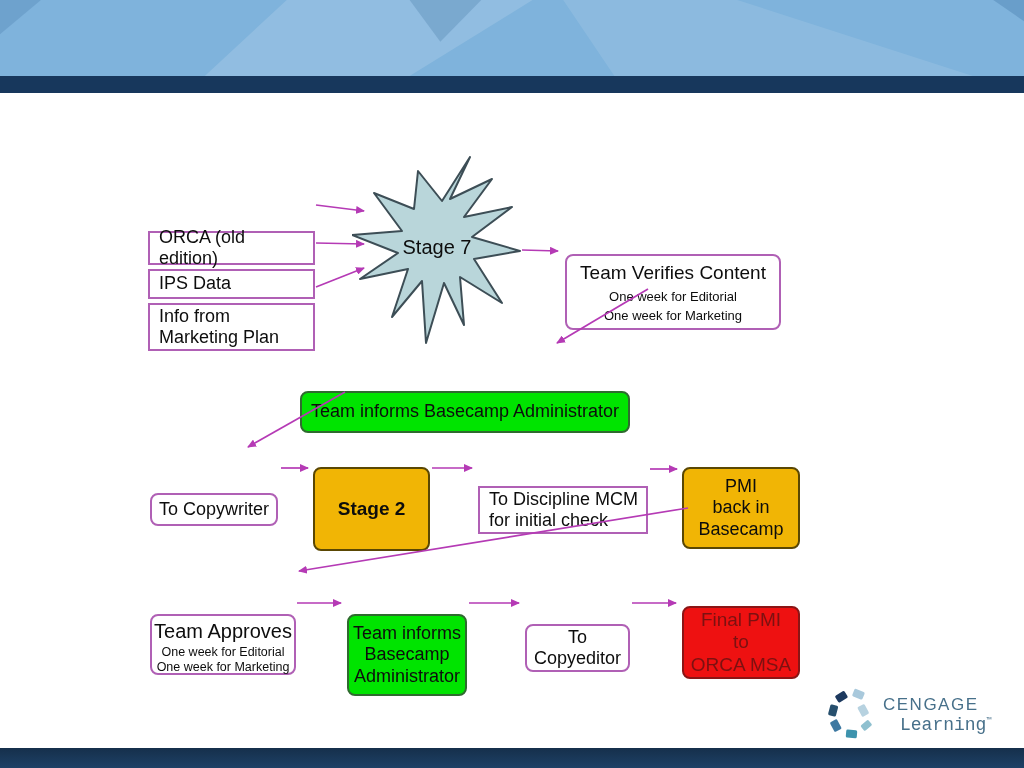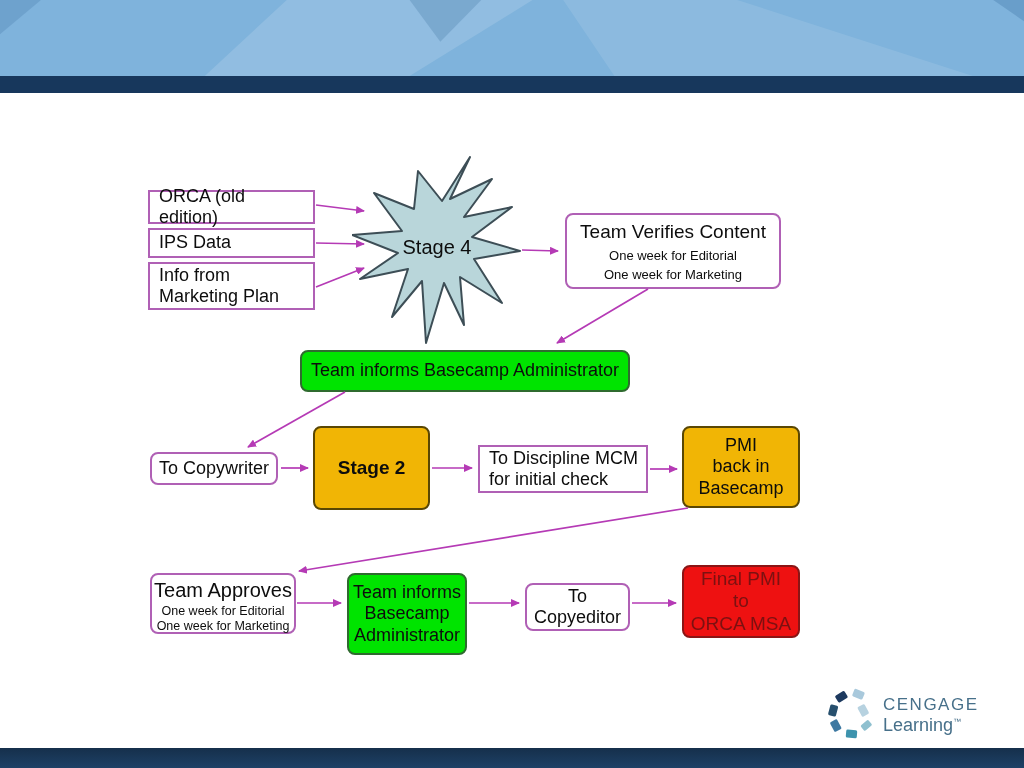--- a/index.html
+++ b/index.html
@@ -28,20 +28,21 @@
   
   .footer-stripe{
     position:absolute;left:0;top:748px;width:1024px;height:20px;
     background:linear-gradient(#152f4b,#1e4166);
   }
   
   .node{
     position:absolute;box-sizing:border-box;color:#0d0d0d;
     display:flex;flex-direction:column;justify-content:center;
     line-height:1.18;
+    margin-top:41px;
   }
   .preline{white-space:pre-line;}
   .wbox{background:#ffffff;border:2px solid #b060b5;}
   .gbox{background:#00e400;border:2px solid #2f6b2f;}
   .obox{background:#f1b505;border:2px solid #5a4703;}
   .rbox{background:#ee1111;border:2px solid #8b1515;color:#7c1111;}
   .left-align{align-items:flex-start;padding-left:9px;padding-right:4px;text-align:left;}
   .center-align{align-items:center;text-align:center;border-radius:8px;}
   .f18{font-size:18px;} .f19{font-size:19px;} .f20{font-size:20px;}
   .sub{font-size:13px;margin-top:4px;}
@@ -66,39 +67,39 @@
   .n-approves{left:150px;top:573px;width:146px;height:61px;padding-top:6px;}
   .n-informs2{left:347px;top:573px;width:120px;height:82px;}
   .n-copyeditor{left:525px;top:583px;width:105px;height:48px;}
   .n-finalpmi{left:682px;top:565px;width:118px;height:73px;}
   
   .logo{
     position:absolute;left:826px;top:688px;display:flex;align-items:center;gap:9px;
   }
   .logo-text{color:#47708a;}
   .logo-brand{font-size:17px;letter-spacing:1.5px;line-height:1;}
-  .logo-name{font-size:18px;line-height:1;margin-top:3px;margin-left:0;}
+  .logo-name{font-size:18px;line-height:1;margin-top:3px;margin-left:17px;font-family:Liberation Mono, monospace;}
   .logo-tm{font-size:8px;vertical-align:super;}
 </style>
 </head>
 <body>
 
 <div class="banner">
   <div class="poly poly1"></div>
   <div class="poly poly2"></div>
   <div class="poly poly3"></div>
   <div class="poly poly4"></div>
   <div class="poly poly5"></div>
 </div>
 <div class="header-stripe"></div>
 
 <svg class="starburst-svg" width="172" height="192" viewBox="0 0 172 192">
   <polygon points="118,2 98,44 140,24 112,62 160,52 120,82 168,96 122,104 150,148 108,122 112,170 92,128 74,188 70,126 40,162 56,114 8,124 46,98 0,80 50,76 22,38 62,54 66,16 90,46" fill="#b9d6da" stroke="#3d4e56" stroke-width="2" stroke-linejoin="round"></polygon>
 </svg>
-<div class="stage1-label">Stage 4</div>
+<div class="stage1-label">Stage 7</div>
 
 <div class="node wbox left-align f18 n-orca">
   <span class="preline">ORCA (old edition)</span>
 </div>
 
 <div class="node wbox left-align f18 n-ips">
   <span class="preline">IPS Data</span>
 </div>
 
 <div class="node wbox left-align f18 n-marketing">

